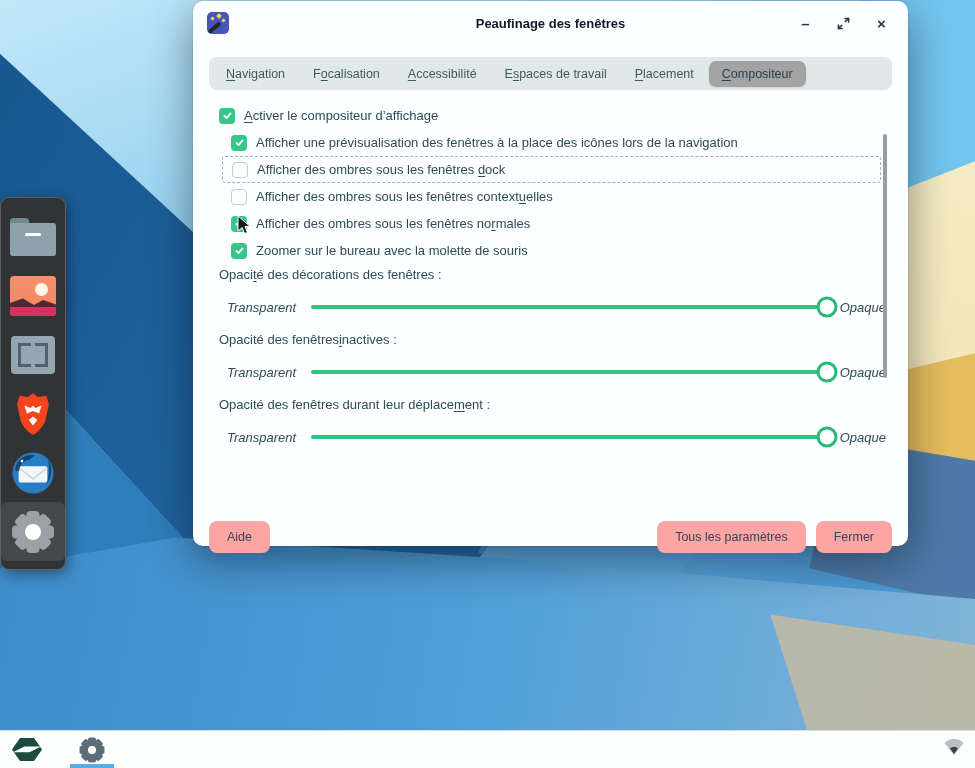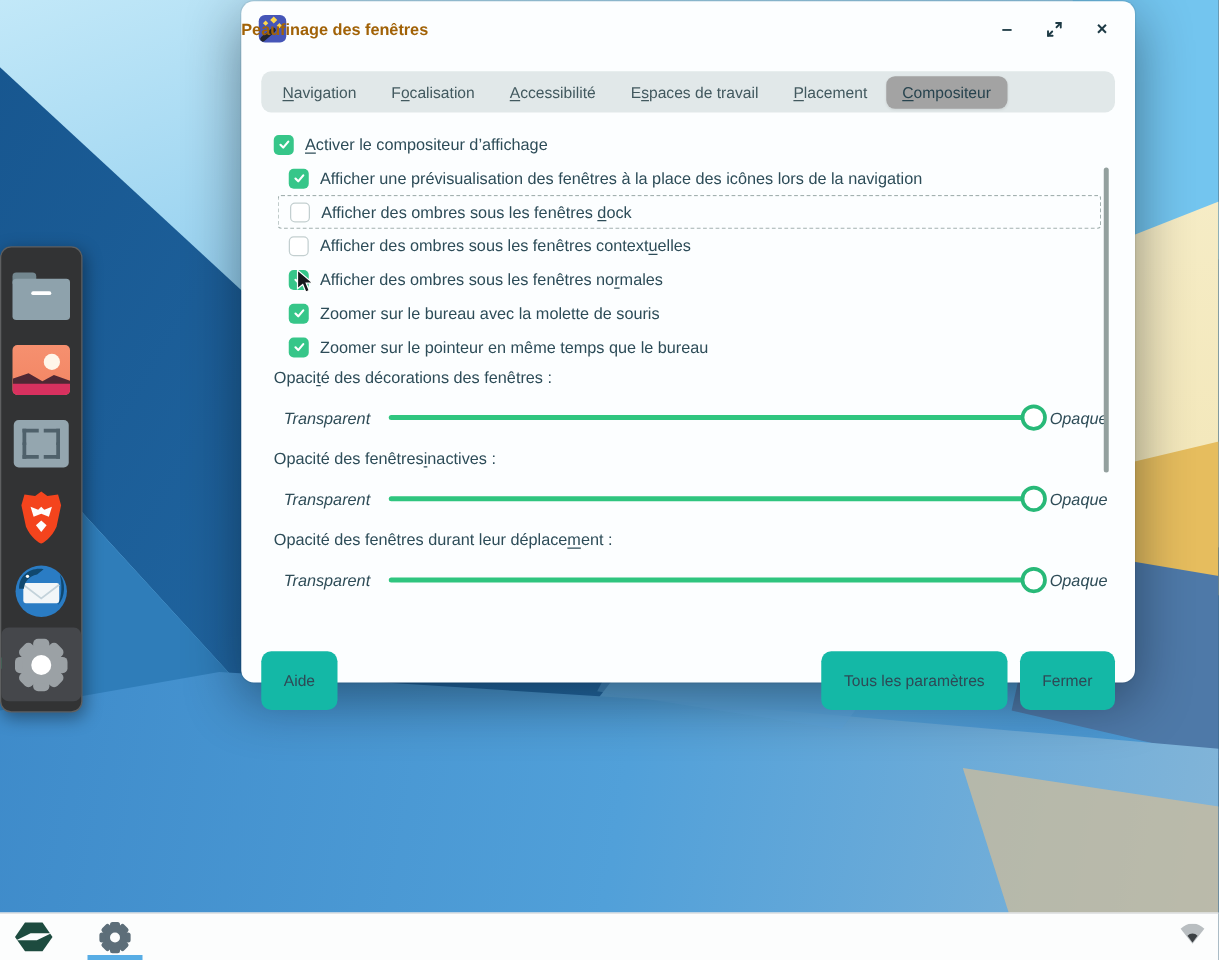--- a/index.html
+++ b/index.html
@@ -53,21 +53,21 @@
   .ic-gear .gh{position:absolute;left:14px;top:14px;width:16px;height:16px;border-radius:50%;background:#fff;z-index:2;}
   .ic-gear.small{width:26px;height:26px;}
   .ic-gear.small .t{width:25px;height:8px;background:#5d6e79;border-radius:2px;}
   .ic-gear.small .gc{left:4.5px;top:4.5px;width:17px;height:17px;background:#5d6e79;}
   .ic-gear.small .gh{left:9px;top:9px;width:8px;height:8px;background:#fcfdfd;}
 
   
   .window{position:absolute;left:193px;top:1px;width:715px;height:545px;background:#fcfeff;border-radius:10px;
     box-shadow:0 14px 44px rgba(0,10,20,.45),0 0 0 1px rgba(0,0,0,.06);color:#2f4a55;}
   .titlebar{position:relative;height:44px;display:flex;align-items:center;padding:0 14px;box-sizing:border-box;}
-  .tb-title{position:absolute;left:0;right:0;font-size:13px;font-weight:bold;color:#a16207;pointer-events:none;}
+  .tb-title{position:absolute;left:0;right:0;text-align:center;font-size:13px;font-weight:bold;color:#0f172a;pointer-events:none;}
   .wicon{position:relative;width:22px;height:22px;border-radius:5px;background:#4656b8;overflow:hidden;flex:0 0 auto;}
   .wicon .s{position:absolute;background:#ffd84d;transform:rotate(45deg);}
   .wicon .s1{left:4px;top:5px;width:3px;height:3px;}
   .wicon .s2{left:10px;top:2px;width:4px;height:4px;}
   .wicon .s3{left:15px;top:7px;width:3px;height:3px;}
   .wicon .w{position:absolute;left:3px;bottom:0px;width:15px;height:4px;background:#23262e;border-radius:2px;
     transform:rotate(-40deg);transform-origin:left bottom;}
   .tb-controls{margin-left:auto;display:flex;gap:13px;z-index:1;}
   .tb-btn{width:25px;height:25px;display:flex;align-items:center;justify-content:center;border:none;background:transparent;
     color:#1d3a45;font-size:15px;font-weight:bold;border-radius:6px;padding:0;font-family:inherit;}
@@ -90,21 +90,21 @@
   .sliders .sl-label:first-child{margin-top:0;}
   .sl-row{display:flex;align-items:center;height:34px;padding-left:34px;padding-right:22px;margin-top:6px;}
   .sl-min{font-style:italic;color:#2e4c57;margin-right:15px;}
   .sl-max{font-style:italic;color:#2e4c57;margin-left:13px;}
   .sl-track{flex:1;height:4px;background:var(--slider,#2fc57f);border-radius:2px;position:relative;}
   .sl-handle{position:absolute;top:50%;width:21px;height:21px;border-radius:50%;background:#fff;
     border:3px solid #28b978;box-sizing:border-box;transform:translate(-50%,-50%);}
   .scrollbar{position:absolute;right:21px;top:44px;width:4px;height:244px;background:#93a09e;border-radius:2px;}
 
   .btnrow{display:flex;gap:10px;padding:12px 16px 0;}
-  .btn{background:#14b8a6;border:none;border-radius:8px;height:47px;padding:0 18px;font-size:12.5px;
+  .btn{background:#fca5a5;border:none;border-radius:8px;height:32px;padding:0 18px;font-size:12.5px;
     color:#2e4a56;font-family:inherit;}
   .btn-spacer{flex:1;}
 
   .mn{text-decoration:underline;text-underline-offset:2px;}
 
   
   .taskbar{position:absolute;left:0;bottom:0;width:100%;height:38px;background:#fcfdfd;border-top:1px solid #d9dcdd;
     display:flex;align-items:center;padding:0 10px;box-sizing:border-box;gap:26px;}
   .task-item{position:relative;height:38px;display:flex;align-items:center;justify-content:center;width:44px;}
   .task-underline{position:absolute;left:0;bottom:1px;width:44px;height:4px;background:var(--task-blue,#58ade5);}
@@ -248,28 +248,20 @@
             <span class="cb-label">Afficher des ombres sous les fenêtres no<span class="mn">r</span>males</span>
           </div>
           <div class="cb-row">
             <span class="cbox checked">
               <svg viewBox="0 0 12 12">
                 <path d="M2.6 6.4 L5 8.8 L9.4 3.6" fill="none" stroke="#fff" stroke-width="1.9" stroke-linecap="round" stroke-linejoin="round"></path>
               </svg>
             </span>
             <span class="cb-label">Zoomer sur le bureau avec la molette de souris</span>
           </div>
-          <div class="cb-row">
-            <span class="cbox checked">
-              <svg viewBox="0 0 12 12">
-                <path d="M2.6 6.4 L5 8.8 L9.4 3.6" fill="none" stroke="#fff" stroke-width="1.9" stroke-linecap="round" stroke-linejoin="round"></path>
-              </svg>
-            </span>
-            <span class="cb-label">Zoomer sur le pointeur en même temps que le bureau</span>
-          </div>
         </div>
       <div class="sliders" id="sliders">
           <div class="sl-label">Opaci<span class="mn">t</span>é des décorations des fenêtres :</div>
           <div class="sl-row">
             <span class="sl-min">Transparent</span>
             <div class="sl-track">
               <div class="sl-handle" style="left: 100%;"></div>
             </div>
             <span class="sl-max">Opaque</span>
           </div>

